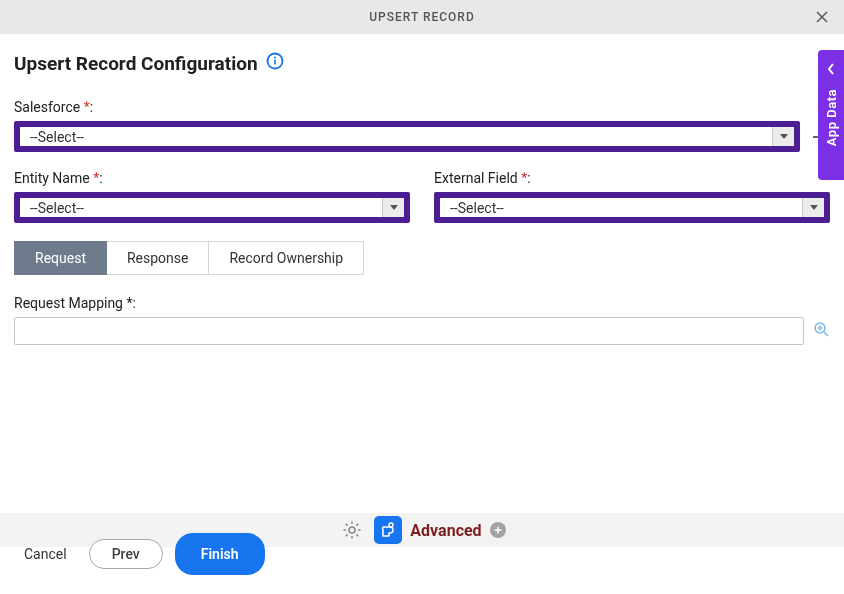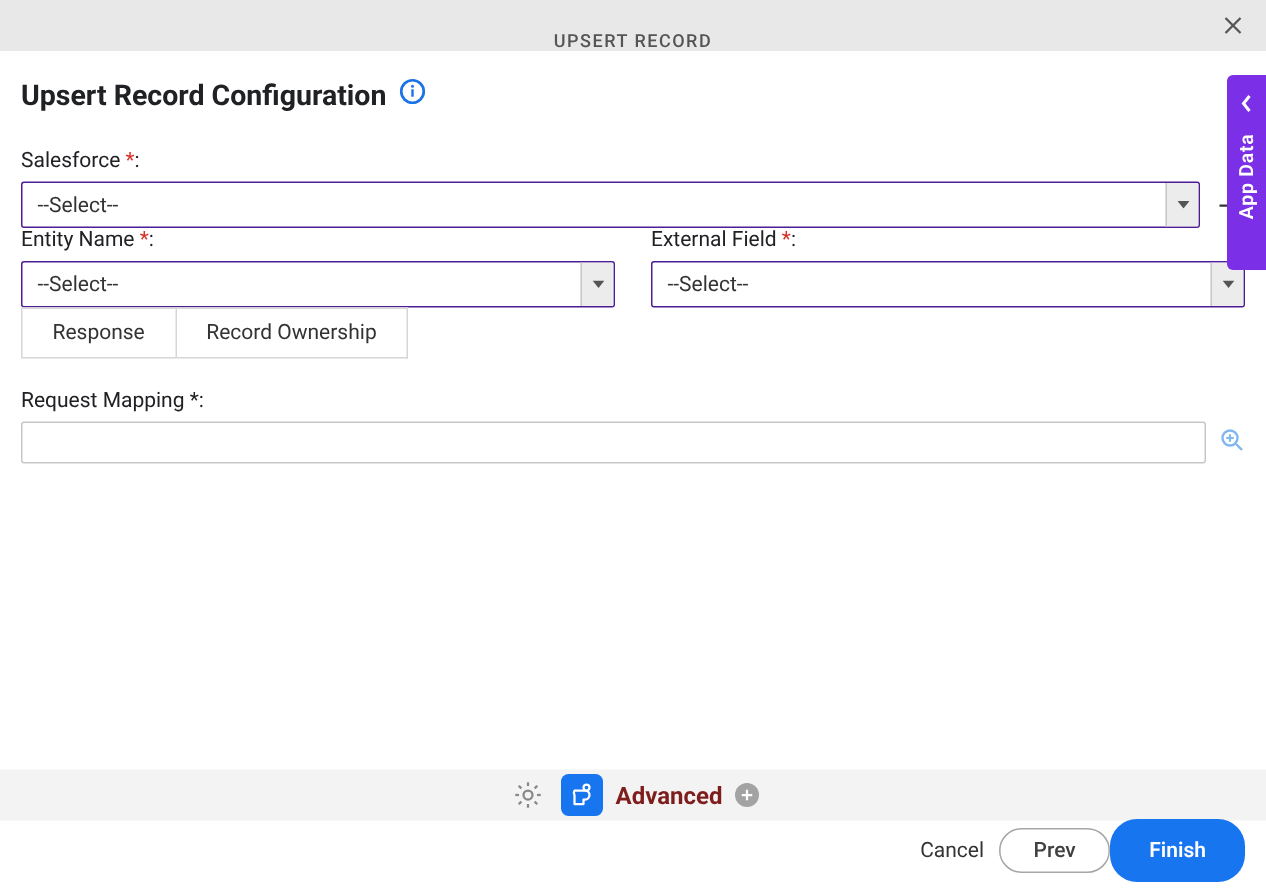--- a/index.html
+++ b/index.html
@@ -1,41 +1,41 @@
 <!DOCTYPE html>
 <html><head>
   <meta charset="utf-8">
   <style>
     * { margin: 0; padding: 0; box-sizing: border-box; font-family: -apple-system, BlinkMacSystemFont, "Segoe UI", Roboto, Arial, sans-serif; }
     body { width: 844px; height: 594px; background: #fff; position: relative; overflow: hidden; }
 
     
-    .header-bar { background: #e8e8e8; height: 34px; display: flex; align-items: flex-end; justify-content: center; position: relative; }
+    .header-bar { background: #e8e8e8; height: 34px; display: flex; align-items: center; justify-content: center; position: relative; }
     .header-title { font-size: 12px; letter-spacing: 1px; color: #555; font-weight: 500; }
     .header-close { position: absolute; right: 14px; top: 50%; transform: translateY(-50%); cursor: pointer; color: #555; }
     .header-close svg { display: block; }
 
     
     .content { padding: 18px 14px 0 14px; }
 
     
     .page-title-row { display: flex; align-items: flex-start; gap: 8px; margin-bottom: 24px; }
     .page-title { font-size: 19px; font-weight: 700; color: #202124; }
     .info-icon { color: #1a73e8; }
 
     
-    .form-row { display: flex; gap: 24px; }
+    .form-row { display: flex; gap: 24px; margin-bottom: 18px; }
     .form-col { flex: 1; min-width: 0; }
     .form-col-full { width: 100%; }
 
     .field-label { font-size: 14px; color: #202124; margin-bottom: 6px; display: block; }
     .field-label .req { color: #d93025; }
 
     .select-wrap { display: flex; align-items: center; gap: 8px; }
-    .fake-select { flex: 1; display: flex; height: 31px; border: 1px solid #4c1d95; border-radius: 2px; overflow: hidden; background: #fff; }
+    .fake-select { flex: 1; display: flex; height: 31px; border: 6px solid #4c1d95; border-radius: 2px; overflow: hidden; background: #fff; }
     .fake-select-text { flex: 1; padding: 0 10px; display: flex; align-items: center; font-size: 14px; color: #333; }
     .fake-select-btn { width: 22px; background: #ececec; border-left: 1px solid #c7c7c7; display: flex; align-items: center; justify-content: center; }
     .fake-select-btn svg { display: block; }
 
     .plus-btn { width: 22px; height: 22px; display: flex; align-items: center; justify-content: center; cursor: pointer; color: #333; }
 
     
     .tabs { display: flex; margin-bottom: 20px; }
     .tab { padding: 8px 20px; font-size: 14px; border: 1px solid #d6d6d6; border-left: none; background: #fff; color: #333; cursor: pointer; }
     .tab:first-child { border-left: 1px solid #d6d6d6; }
@@ -49,21 +49,21 @@
 
     
     .toolbar-strip { position: absolute; bottom: 47px; left: 0; right: 0; height: 34px; background: #f3f3f3; display: flex; align-items: center; justify-content: center; gap: 8px; }
     .bt-icon { width: 28px; height: 28px; display: flex; align-items: center; justify-content: center; border-radius: 5px; cursor: pointer; }
     .bt-icon.gear { color: #888; }
     .bt-icon.plugin { background: #1875f0; color: #fff; }
     .adv-label { font-size: 16px; color: #7f1d1d; font-weight: bold; }
     .adv-plus { width: 16px; height: 16px; border-radius: 50%; background: #a3a3a3; color: #fff; display: flex; align-items: center; justify-content: center; font-size: 12px; cursor: pointer; line-height: 1; }
 
     
-    .footer { position: absolute; bottom: 4px; left: 0; right: 0; height: 47px; display: flex; align-items: center; justify-content: flex-end; padding: 0 14px; }
+    .footer { position: absolute; bottom: 17px; left: 0; right: 0; height: 47px; display: flex; align-items: center; gap: 12px; padding: 0 14px; }
     .btn-text { font-size: 14px; color: #333; cursor: pointer; padding: 6px 10px; }
     .btn-outline { font-size: 14px; color: #404040; border: 1.5px solid #a6a6a6; background: #fff; border-radius: 18px; padding: 6px 22px; cursor: pointer; font-weight: 500; }
     .btn-primary { font-size: 14px; color: #fff; border: none; background: #1875f0; border-radius: 18px; padding: 13px 26px; cursor: pointer; font-weight: 600; }
 
     
     .side-tab { position: absolute; right: 0; top: 50px; width: 26px; height: 130px; background: #7b2fe6; color: #fff; border-top-left-radius: 4px; border-bottom-left-radius: 4px; display: flex; flex-direction: column; align-items: center; padding-top: 10px; cursor: pointer; }
     .side-tab-label { writing-mode: vertical-rl; transform: rotate(180deg); font-size: 13px; font-weight: 600; margin-top: 10px; letter-spacing: 0.5px; }
   </style>
 </head>
 <body>
@@ -132,20 +132,21 @@
         <span class="fake-select-btn">
           <svg width="8" height="5" viewBox="0 0 8 5">
               <polygon points="0,0 8,0 4,5" fill="#555"></polygon>
             </svg>
         </span>
       </div>
     </div>
   </div>
 
   <div class="tabs">
+    <div class="tab active">Request</div>
     <div class="tab">Response</div>
     <div class="tab">Record Ownership</div>
   </div>
 
   <div>
     <label class="mapping-label"><span>Request Mapping</span> <span class="req">*</span>:</label>
     <div class="mapping-row">
       <input class="mapping-input" type="text" value="" style="">
       <span class="mapping-search">
         <svg width="18" height="18" viewBox="0 0 18 18">

